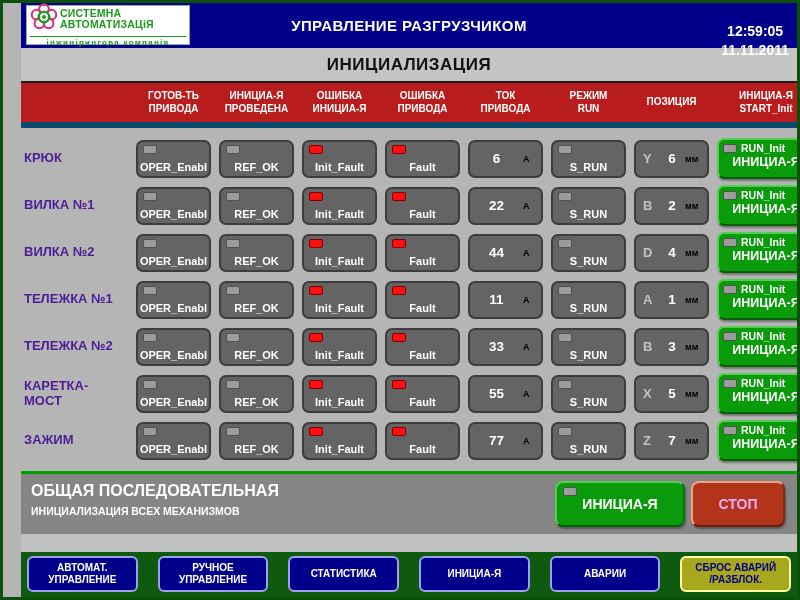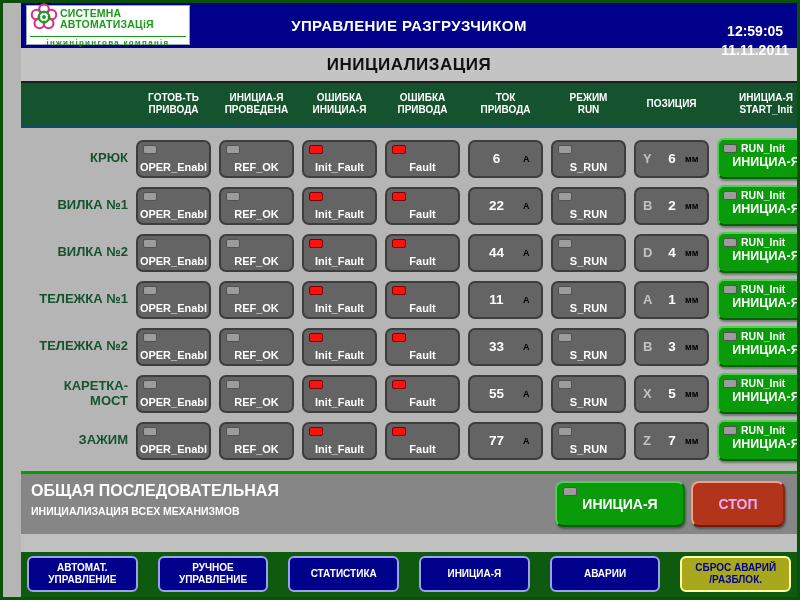--- a/index.html
+++ b/index.html
@@ -19,26 +19,26 @@
   .logo-name{color:#1b9b1b;font-weight:bold;font-size:10.5px;line-height:1.05;letter-spacing:0.2px;}
   .logo-tag{color:#1b9b1b;font-weight:bold;font-size:8px;letter-spacing:1.3px;border-top:1px solid #1b9b1b;margin-top:1px;padding-top:1px;text-align:center;}
   .hdr-title{position:absolute;left:0;right:0;text-align:center;color:#fff;font-weight:bold;font-size:15px;letter-spacing:0.4px;}
   .clock{position:absolute;right:8px;top:3px;text-align:center;color:#fff;font-weight:bold;font-size:14px;line-height:1.35;margin-top:16px;}
   
   .title-strip{height:33px;background:#c4c4c4;display:flex;align-items:center;justify-content:center;flex:0 0 auto;}
   .page-title{font-weight:bold;font-size:17px;color:#111;letter-spacing:0.5px;}
   
   .grid{display:grid;grid-template-columns:104px repeat(7,75px) 98px;column-gap:8px;padding-left:3px;}
   
-  .colhead{background:#14532d;border-top:2px solid #1d1d1d;border-bottom:3px solid #0c4a6e;height:47px;box-sizing:border-box;align-items:center;flex:0 0 auto;}
+  .colhead{background:#b91c1c;border-top:2px solid #1d1d1d;border-bottom:6px solid #0c4a6e;height:47px;box-sizing:border-box;align-items:center;flex:0 0 auto;}
   .colcell{color:#fff;font-weight:bold;font-size:10px;text-align:center;line-height:1.25;}
   
   .table{flex:1 1 auto;padding-top:7px;}
   .t-row{height:47px;align-items:center;}
-  .row-label{font-weight:bold;font-size:13px;color:#14532d;text-align:right;line-height:1.15;}
+  .row-label{font-weight:bold;font-size:13px;color:#4c1d95;line-height:1.15;}
   .btn{background:#646464;border:2px solid #3d3d3d;border-radius:7px;height:38px;box-sizing:border-box;position:relative;color:#fff;font-weight:bold;}
   .led{width:14px;height:9px;border-radius:2px;background:#9c9c9c;border:1px solid #525252;box-sizing:border-box;}
   .led.red{background:#ff1010;border-color:#7d0000;}
   .lamp .led{position:absolute;top:3px;left:5px;}
   .btn-text{position:absolute;bottom:3px;left:0;right:0;text-align:center;font-size:11px;}
   .valbox{display:flex;align-items:center;}
   .valbox .val{flex:1;text-align:center;font-size:13.5px;}
   .valbox .unit{width:18px;color:#000;font-size:9px;}
   .posbox{display:flex;align-items:center;}
   .posbox .axis{width:16px;margin-left:7px;color:#c2c2c2;font-size:13px;}

